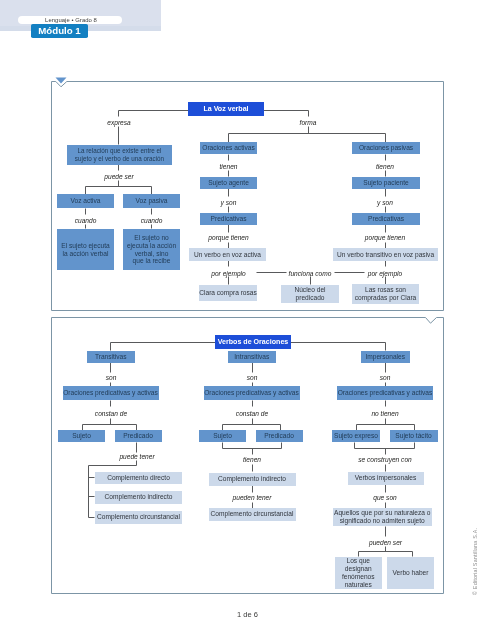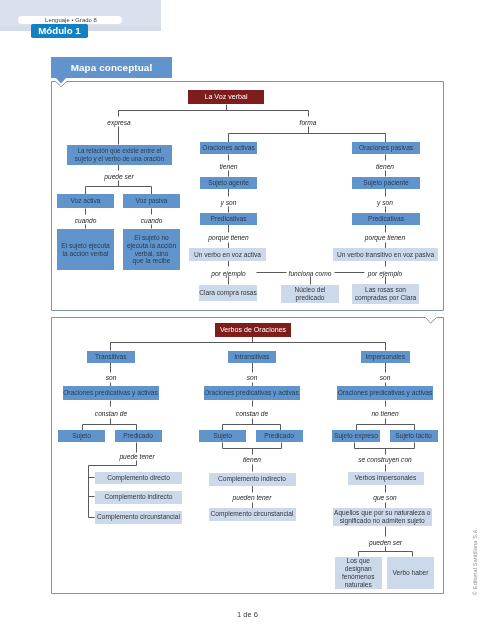--- a/index.html
+++ b/index.html
@@ -23,21 +23,21 @@
      font-size:5.4px;color:#8c8c8c;letter-spacing:.2px;white-space:nowrap;}
   
   .panel-title{background:#6294cc;color:#ffffff;font-weight:bold;display:flex;align-items:center;
      justify-content:center;}
   #title1{left:51px;top:57px;width:121px;height:21px;font-size:9.9px;letter-spacing:.1px;}
   svg.frames{position:absolute;left:0;top:0;width:495px;height:640px;pointer-events:none;}
   
   .node{position:absolute;display:flex;align-items:center;justify-content:center;text-align:center;
      color:#1d1d1b;line-height:1.2;box-sizing:border-box;}
   .node .nt{display:block;}
-  .n-dark{background:#7f1d1d;color:#fff;font-weight:normal;}
+  .n-dark{background:#1d4ed8;color:#fff;font-weight:bold;margin-top:12px;}
   .n-mid{background:#6294cc;color:#223d58;}
   .n-light{background:#ccd9ea;color:#31363d;}
   .lbl{position:absolute;font-style:italic;color:#1d1d1b;white-space:nowrap;
      display:flex;align-items:center;justify-content:center;}
   svg.wires{position:absolute;left:0;top:0;width:495px;height:640px;pointer-events:none;}
 </style>
 </head>
 <body>
 
 <div id="page">
@@ -48,21 +48,20 @@
   <div class="abs" id="course-label">Lenguaje • Grado 8</div>
   <div class="abs" id="module-tab"></div>
   <div class="abs" id="module-label">Módulo 1</div>
 
   <svg class="frames" viewBox="0 0 495 640">
     <path id="tab1-tip" d="M55.5,77.5 L61,83.5 L66.5,77.5 Z" fill="#6294cc"></path>
     <path id="panel1-frame" d="M51.5,81.5 H55.8 L61,86.8 L66.8,81.5 H443.5 V310.5 H51.5 Z" fill="#ffffff" stroke="#7c95a6" stroke-width="1"></path>
     <path id="panel2-frame" d="M51.5,317.5 H425.5 L430.5,323.2 L436.5,317.5 H443.5 V593.5 H51.5 Z" fill="#ffffff" stroke="#7c95a6" stroke-width="1"></path>
   </svg>
 
-  <div class="abs panel-title" id="title1">Mapa conceptual</div>
 
   <svg class="wires" id="wires" viewBox="0 0 495 640">
       <path d="M226.5,104.5 V110.5" fill="none" stroke="#58595b" stroke-width="1"></path>
       <path d="M118.5,110.5 H308.5" fill="none" stroke="#58595b" stroke-width="1"></path>
       <path d="M118.5,110.5 V116.5" fill="none" stroke="#58595b" stroke-width="1"></path>
       <path d="M118.5,126.5 V144.5" fill="none" stroke="#58595b" stroke-width="1"></path>
       <path d="M308.5,110.5 V116.5" fill="none" stroke="#58595b" stroke-width="1"></path>
       <path d="M308.5,126.5 V133.5" fill="none" stroke="#58595b" stroke-width="1"></path>
       <path d="M228.5,133.5 H385.5" fill="none" stroke="#58595b" stroke-width="1"></path>
       <path d="M228.5,133.5 V142.5" fill="none" stroke="#58595b" stroke-width="1"></path>

